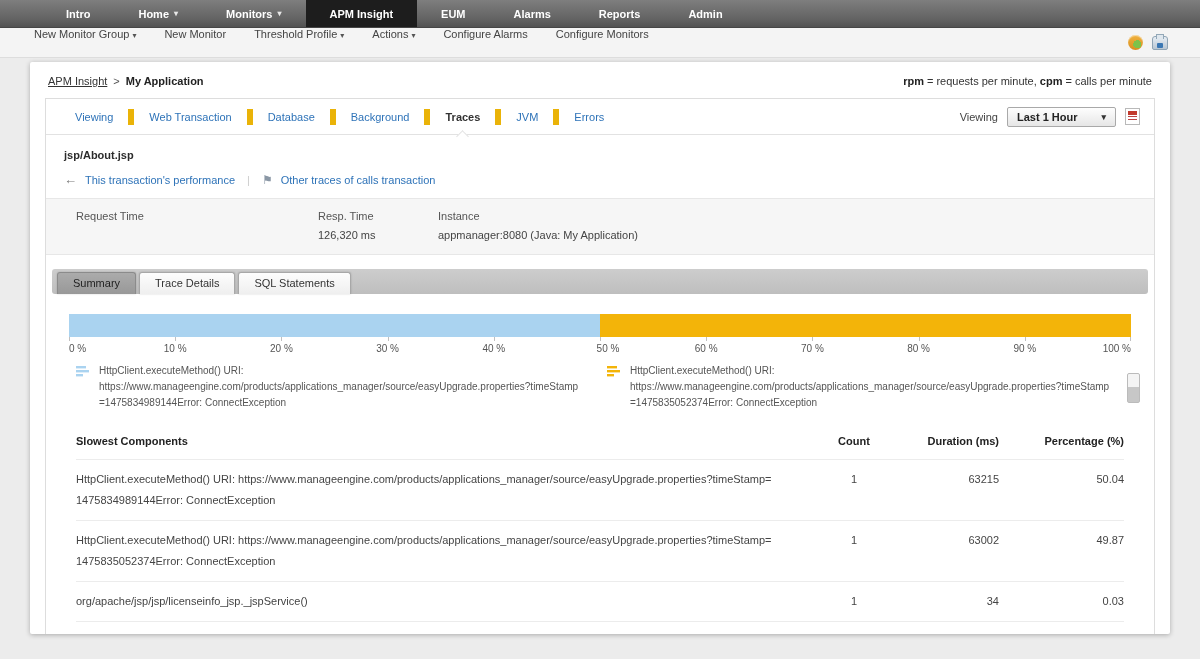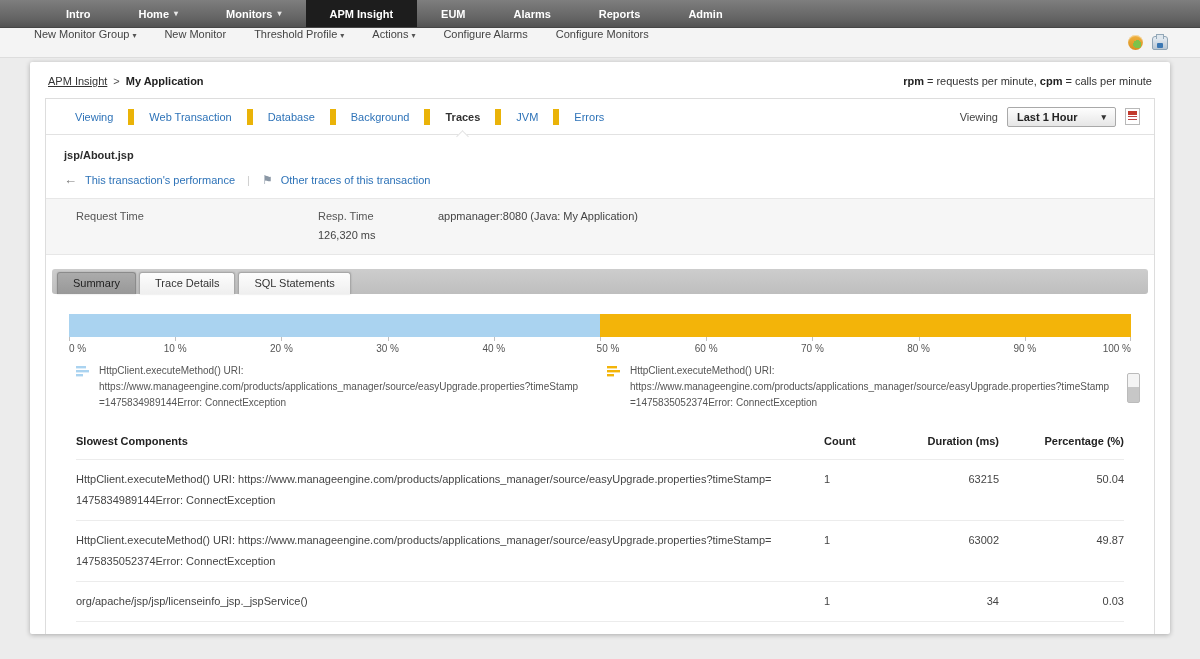--- a/index.html
+++ b/index.html
@@ -124,21 +124,21 @@
     position:absolute; right:14px; top:16px; width:13px; height:30px;
     background:linear-gradient(#f4f4f4 0 45%, #c7c7c7 45%); border:1px solid #bbb; border-radius:2px; cursor:grab;
   }
 
   
   .table-wrap { padding:24px 30px 0; }
   .trow { display:flex; align-items:flex-start; }
   .trow.head { font-weight:bold; color:#222; padding-bottom:12px; }
   .trow.body { border-top:1px solid #ececec; padding:9px 0; color:#444; line-height:1.9; }
   .c-comp { flex:1; padding-right:50px; word-break:break-all; }
-  .c-count { width:60px; text-align:left; }
+  .c-count { width:60px; text-align:center; }
   .c-dur { width:115px; text-align:right; }
   .c-pct { width:125px; text-align:right; }
 </style>
 </head>
 <body>
 
 <div class="topnav">
   <div class="nav-item">
       <span>Intro</span>
     </div>
@@ -210,32 +210,33 @@
         <span class="pdf-ic"></span>
       </span>
     </div>
 
     <div class="trace-title">jsp/About.jsp</div>
     <div class="trace-links">
       <span class="arrow-ic">←</span>
       <span class="t-link">This transaction's performance</span>
       <span class="link-sep">|</span>
       <span class="flag-ic">⚑</span>
-      <span class="t-link">Other traces of this transaction</span>
+      <span class="t-link">Other traces of calls transaction</span>
     </div>
 
     <div class="info-strip">
       <div class="info-col c1">
         <div>Request Time</div>
       </div>
       <div class="info-col c2">
         <div>Resp. Time</div>
         <div class="info-val">126,320 ms</div>
       </div>
       <div class="info-col c3">
+        <div>Instance</div>
         <div class="info-val">appmanager:8080 (Java: My Application)</div>
       </div>
     </div>
 
     <div class="subtab-strip">
       <span class="subtab active">Summary</span>
       <span class="subtab">Trace Details</span>
       <span class="subtab">SQL Statements</span>
     </div>
 

